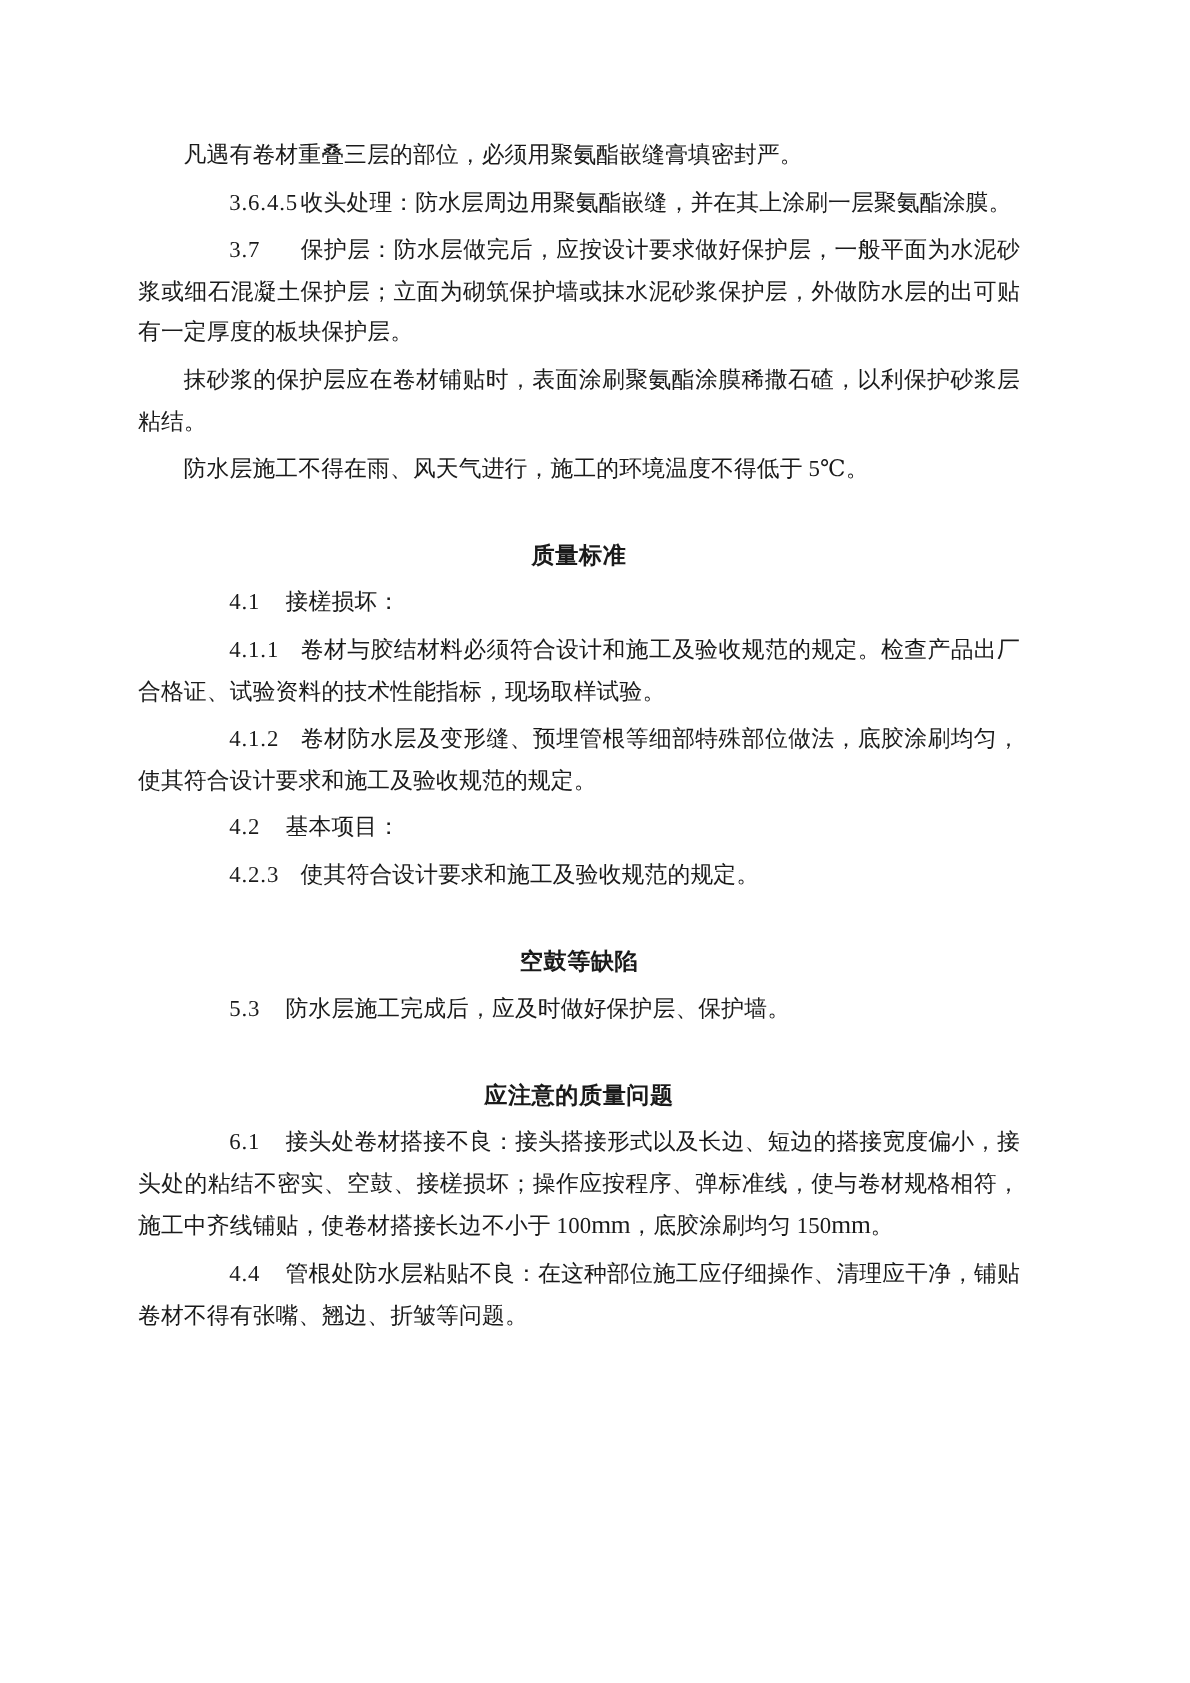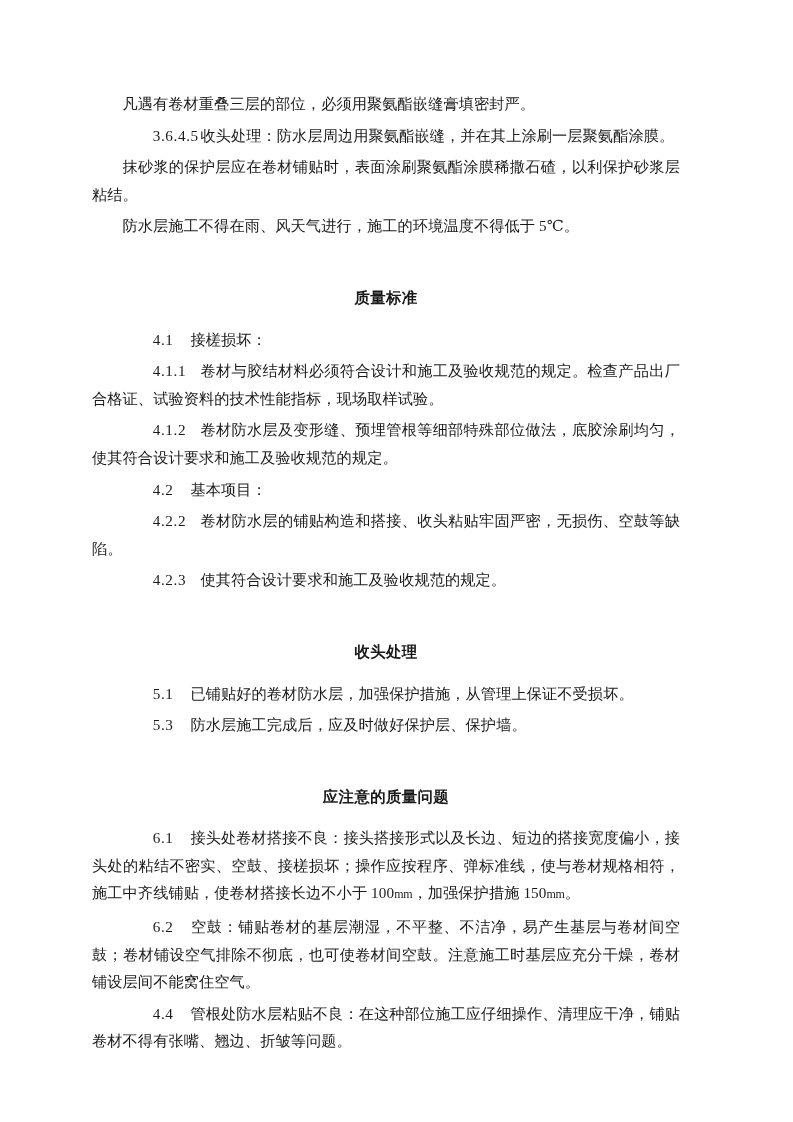--- a/index.html
+++ b/index.html
@@ -36,83 +36,81 @@
   .num {
     display: inline-block;
     min-width: 68px;
     font-family: "Liberation Serif", "DejaVu Serif", serif;
     letter-spacing: 0.6px;
   }
   .num.wide {
     min-width: 78px;
   }
   h2.heading {
-    margin: 14px;
+    margin: 0;
     font-size: 15.4px;
     line-height: 27.6px;
     font-weight: bold;
     text-align: center;
     letter-spacing: 0.4px;
     font-family: "Liberation Sans", "DejaVu Sans", sans-serif;
   }
   .spacer-md { height: 26px; }
   .unit {
-    font-size: 12px;
+    font-size: 17px;
     letter-spacing: -0.2px;
   }
   .lat {
     font-family: "Liberation Serif", "DejaVu Serif", serif;
   }
 </style>
 </head>
 <body>
 
 <div class="page">
   <div class="content">
 
     <p class="para">凡遇有卷材重叠三层的部位，必须用聚氨酯嵌缝膏填密封严。</p>
 
     <p class="para"><span class="num wide lat">3.6.4.5</span><span>收头处理：防水层周边用聚氨酯嵌缝，并在其上涂刷一层聚氨酯涂膜。</span></p>
 
+    <p class="para"><span class="num wide lat">3.7</span><span>保护层：防水层做完后，应按设计要求做好保护层，一般平面为水泥砂浆或细石混凝土保护层；立面为砌筑保护墙或抹水泥砂浆保护层，外做防水层的出可贴有一定厚度的板块保护层。</span></p>
 
     <p class="para">抹砂浆的保护层应在卷材铺贴时，表面涂刷聚氨酯涂膜稀撒石碴，以利保护砂浆层粘结。</p>
 
     <p class="para">防水层施工不得在雨、风天气进行，施工的环境温度不得低于 5℃。</p>
 
     <div class="spacer-md"></div>
 
     <h2 class="heading">质量标准</h2>
 
     <p class="para"><span class="num lat">4.1</span><span>接槎损坏：</span></p>
 
     <p class="para"><span class="num wide lat">4.1.1</span><span>卷材与胶结材料必须符合设计和施工及验收规范的规定。检查产品出厂合格证、试验资料的技术性能指标，现场取样试验。</span></p>
 
     <p class="para"><span class="num wide lat">4.1.2</span><span>卷材防水层及变形缝、预埋管根等细部特殊部位做法，底胶涂刷均匀，使其符合设计要求和施工及验收规范的规定。</span></p>
 
     <p class="para"><span class="num lat">4.2</span><span>基本项目：</span></p>
 
 
-    <p class="para"><span class="num wide lat">4.2.2</span><span>卷材防水层的铺贴构造和搭接、收头粘贴牢固严密，无损伤、空鼓等缺陷。</span></p>
 
     <p class="para"><span class="num wide lat">4.2.3</span><span>使其符合设计要求和施工及验收规范的规定。</span></p>
 
     <div class="spacer-md"></div>
 
-    <h2 class="heading">收头处理</h2>
+    <h2 class="heading">空鼓等缺陷</h2>
 
-    <p class="para"><span class="num lat">5.1</span><span>已铺贴好的卷材防水层，加强保护措施，从管理上保证不受损坏。</span></p>
 
 
     <p class="para"><span class="num lat">5.3</span><span>防水层施工完成后，应及时做好保护层、保护墙。</span></p>
 
     <div class="spacer-md"></div>
 
     <h2 class="heading">应注意的质量问题</h2>
 
-    <p class="para"><span class="num lat">6.1</span><span>接头处卷材搭接不良：接头搭接形式以及长边、短边的搭接宽度偏小，接头处的粘结不密实、空鼓、接槎损坏；操作应按程序、弹标准线，使与卷材规格相符，施工中齐线铺贴，使卷材搭接长边不小于 </span><span class="lat">100</span><span class="unit lat">mm</span><span>，加强保护措施 </span><span class="lat">150</span><span class="unit lat">mm</span><span>。</span></p>
+    <p class="para"><span class="num lat">6.1</span><span>接头处卷材搭接不良：接头搭接形式以及长边、短边的搭接宽度偏小，接头处的粘结不密实、空鼓、接槎损坏；操作应按程序、弹标准线，使与卷材规格相符，施工中齐线铺贴，使卷材搭接长边不小于 </span><span class="lat">100</span><span class="unit lat">mm</span><span>，底胶涂刷均匀 </span><span class="lat">150</span><span class="unit lat">mm</span><span>。</span></p>
 
-    <p class="para"><span class="num lat">6.2</span><span>空鼓：铺贴卷材的基层潮湿，不平整、不洁净，易产生基层与卷材间空鼓；卷材铺设空气排除不彻底，也可使卷材间空鼓。注意施工时基层应充分干燥，卷材铺设层间不能窝住空气。</span></p>
 
 
     <p class="para"><span class="num lat">4.4</span><span>管根处防水层粘贴不良：在这种部位施工应仔细操作、清理应干净，铺贴卷材不得有张嘴、翘边、折皱等问题。</span></p>
 
   </div>
 </div>
 
 </body></html>

